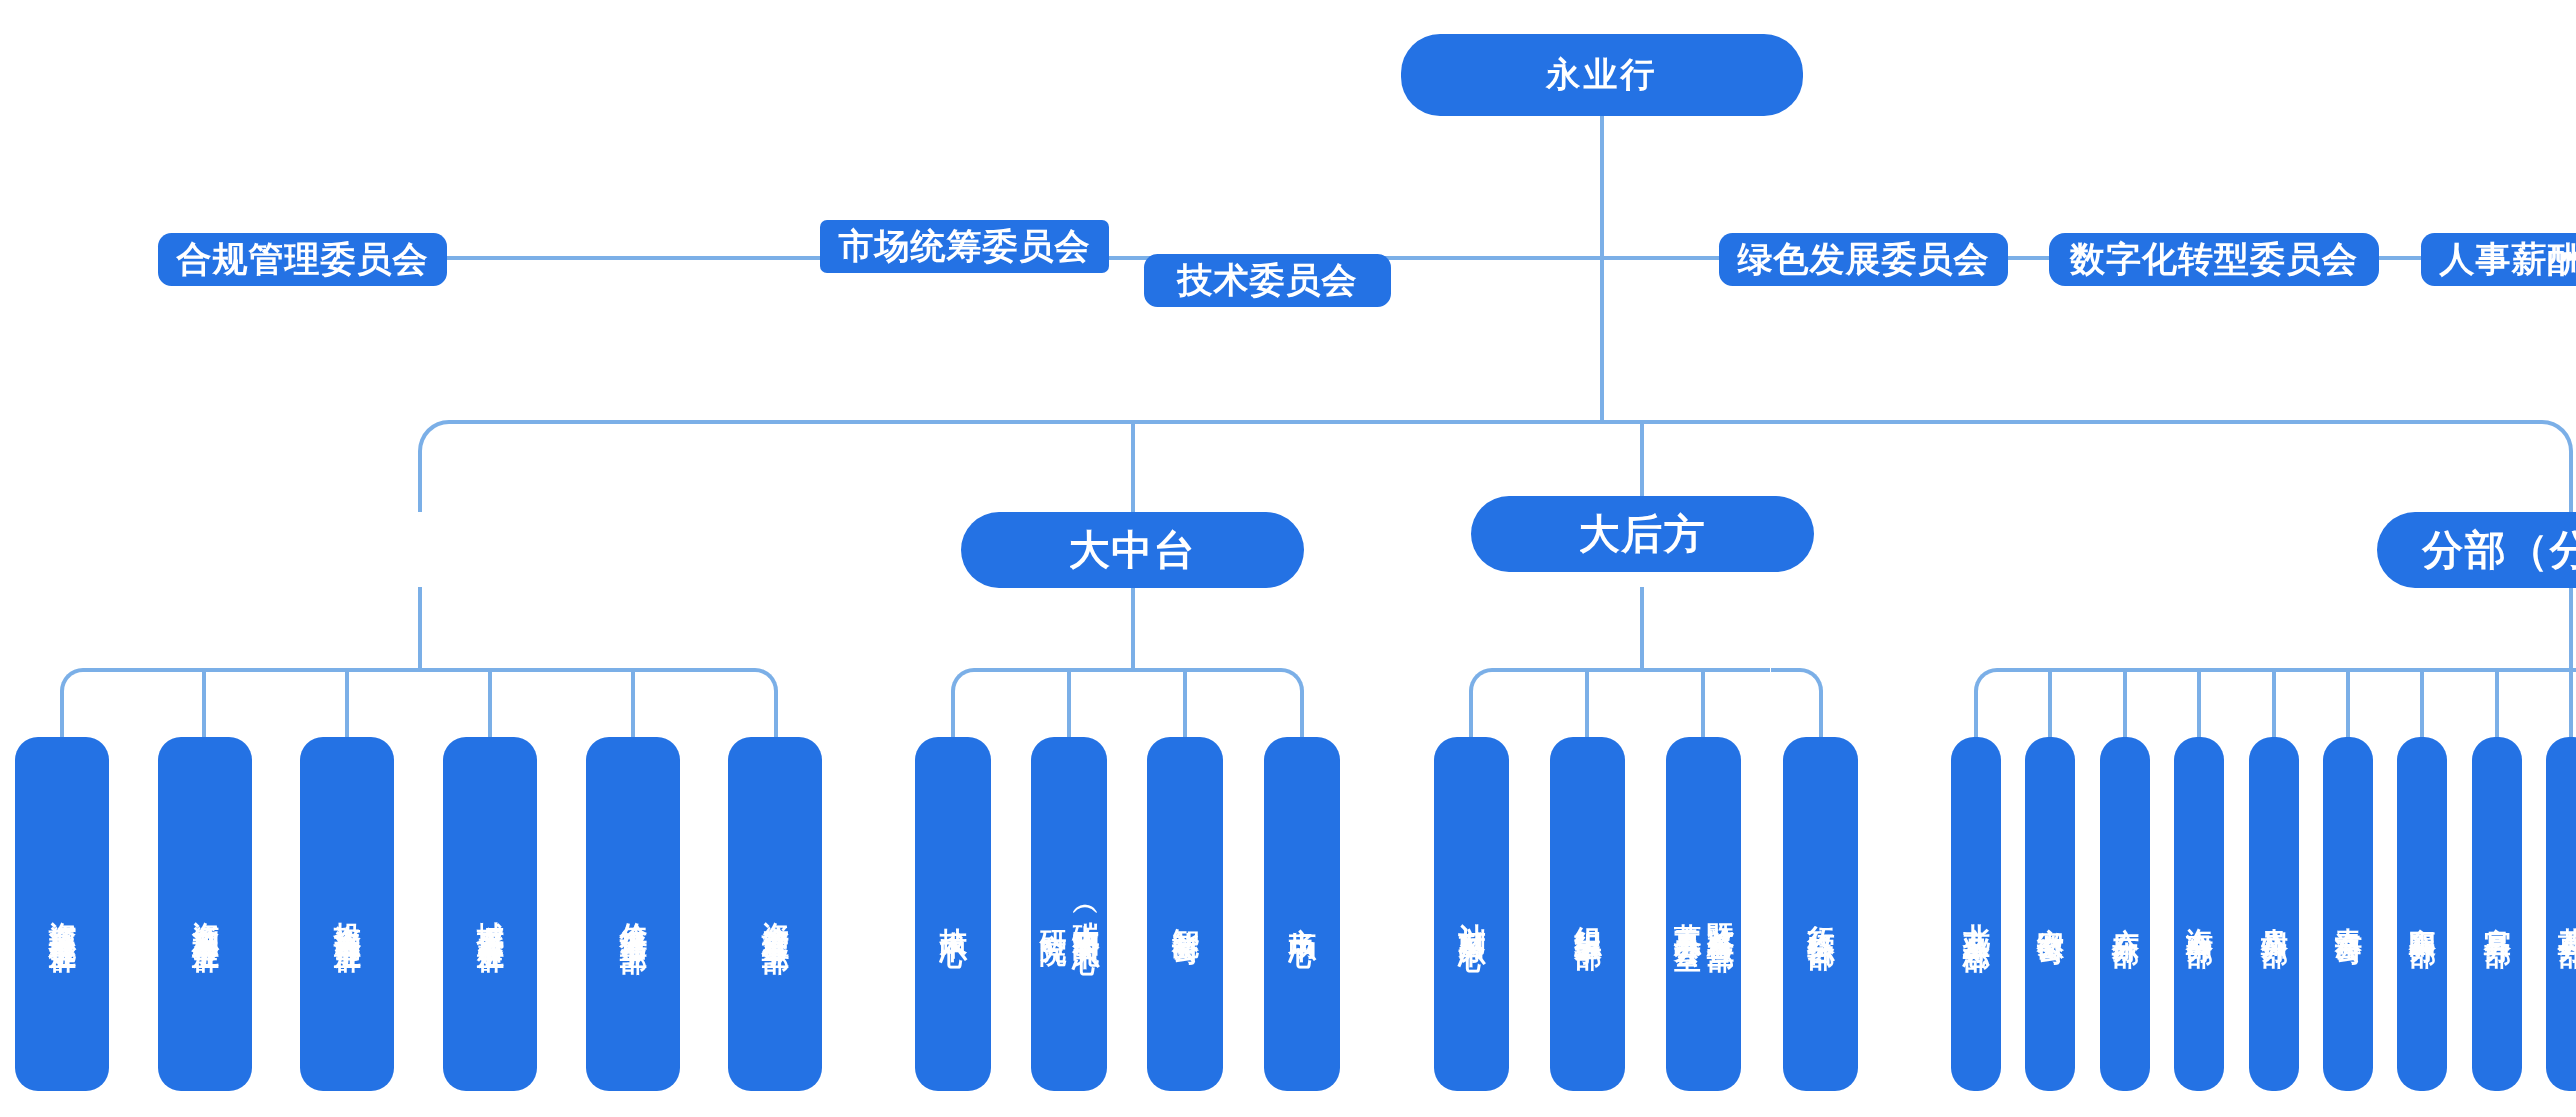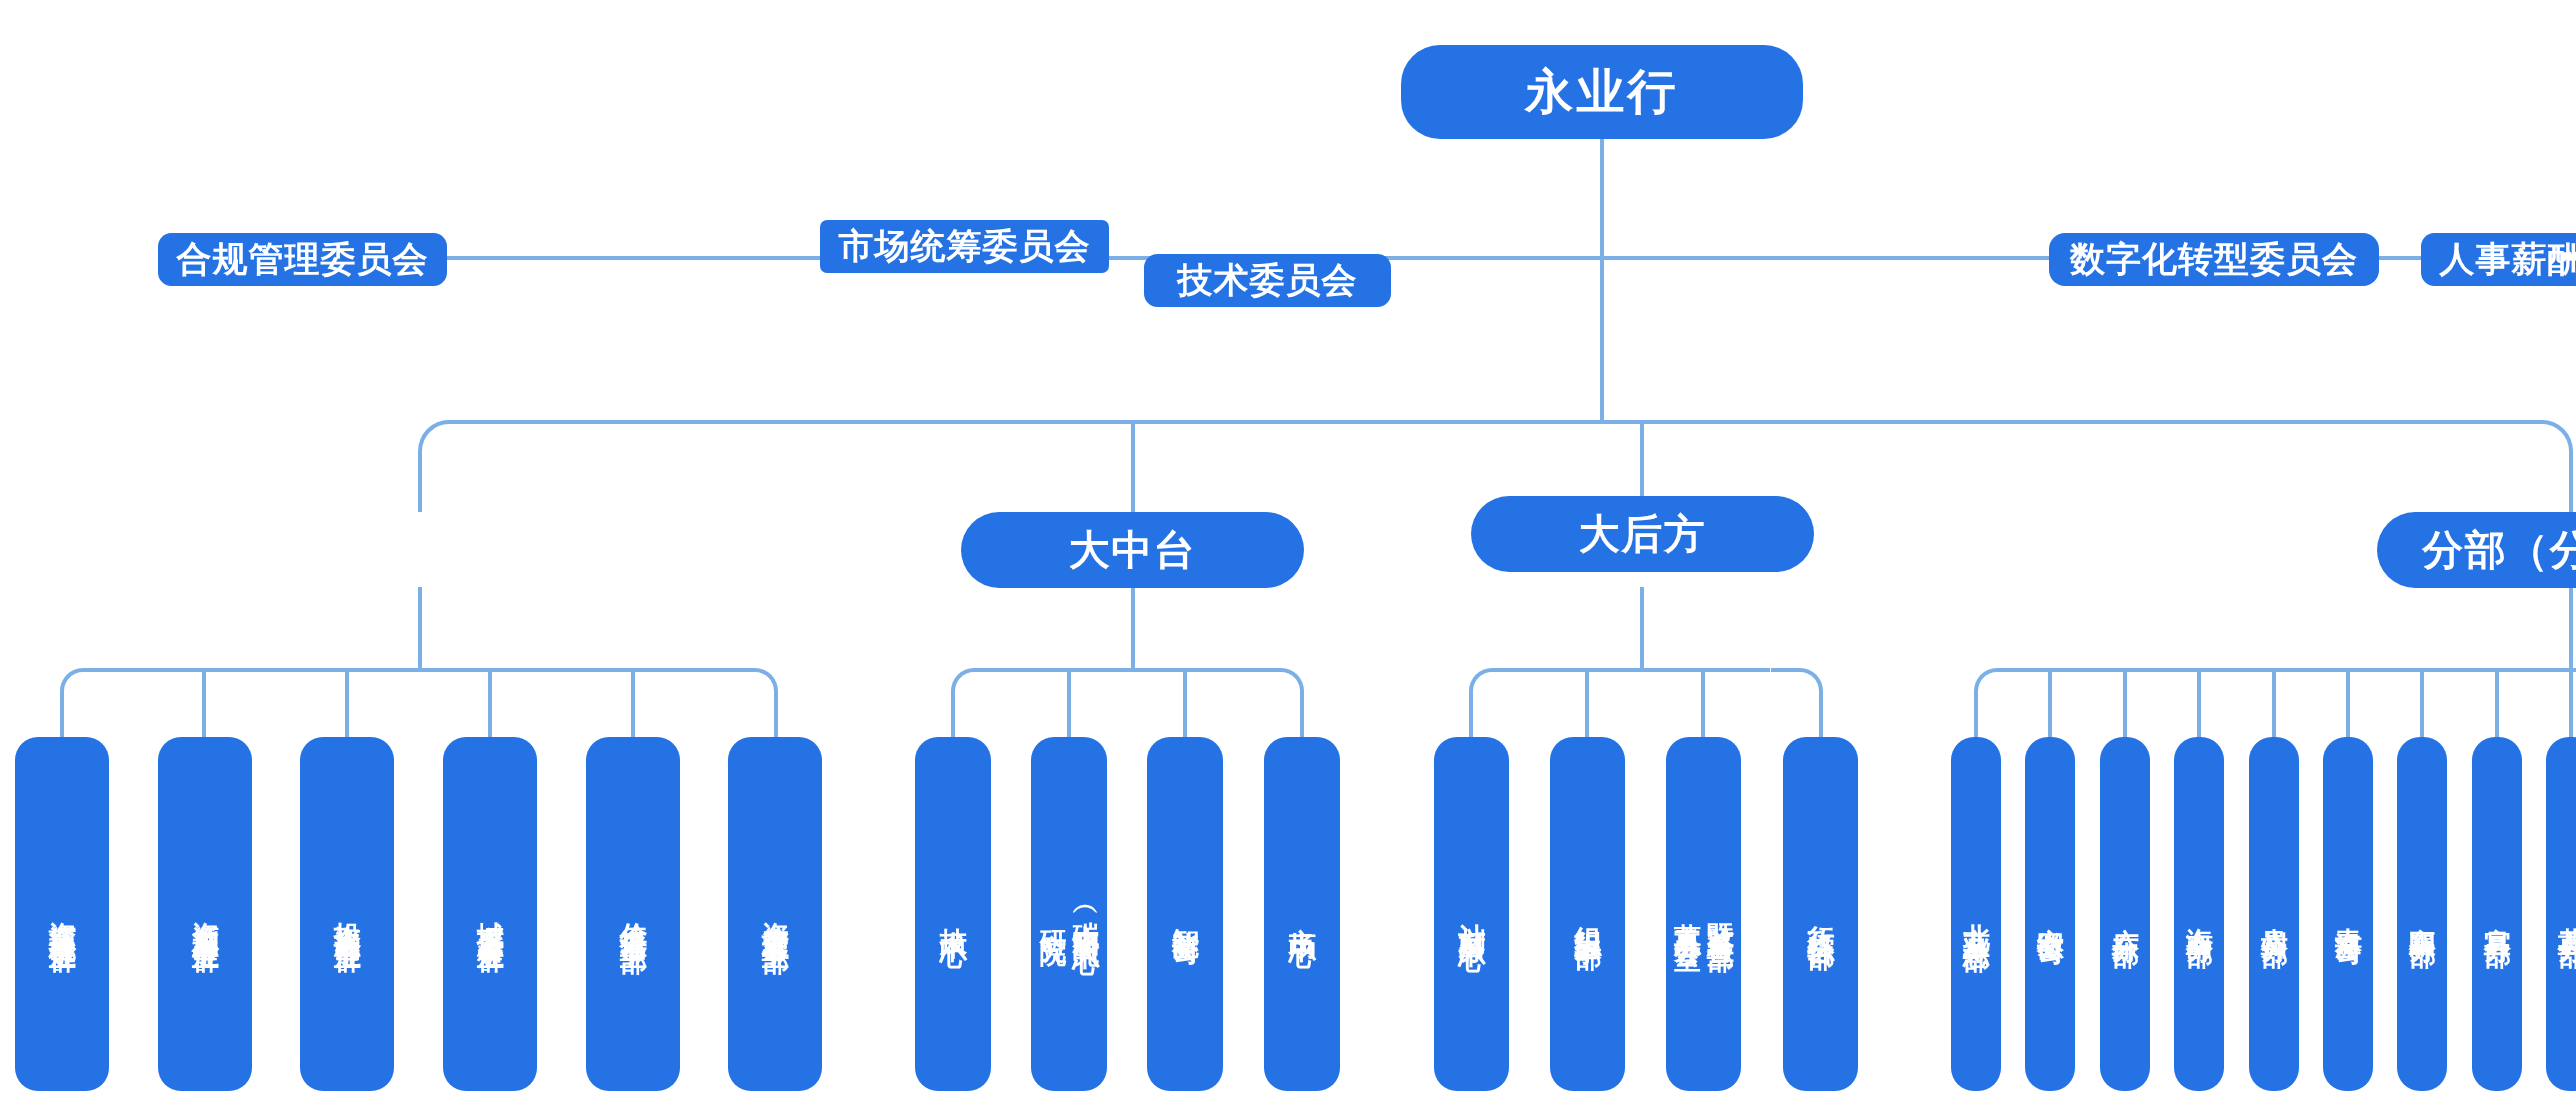--- a/index.html
+++ b/index.html
@@ -44,26 +44,27 @@
     white-space:pre-line;
     text-align:center;
     letter-spacing:4.1px;
     line-height:1.22;
   }
 </style>
 </head>
 <body>
 
 <div id="canvas" style="--node-blue: #2472e4; --connector-blue: #7bafe7; --node-text: #ffffff; --bg: #ffffff;">
-    <div class="node" style="left: 1401px; top: 45px; width: 402px; height: 94px; border-radius: 39px; font-size: 48px; letter-spacing: 3.1px;">永业行</div>
+    <div class="node" style="left: 1401px; top: 34px; width: 402px; height: 82px; border-radius: 39px; font-size: 34px; letter-spacing: 3.1px;">永业行</div>
     <div class="conn fill" style="left: 1600px; top: 109px; width: 4.1px; height: 315px;"></div>
     <div class="conn fill" style="left: 302px; top: 256px; width: 2594px; height: 4.1px;"></div>
     <div class="node" style="left: 158px; top: 233px; width: 289px; height: 53px; border-radius: 13.4px; font-size: 35px; letter-spacing: 1px;">合规管理委员会</div>
     <div class="node" style="left: 820px; top: 220px; width: 289px; height: 53px; border-radius: 7px; font-size: 35px; letter-spacing: 1px;">市场统筹委员会</div>
     <div class="node" style="left: 1144px; top: 233px; width: 247px; height: 53px; border-radius: 13.4px; font-size: 35px; letter-spacing: 1px; margin-top: 21px;">技术委员会</div>
+    <div class="node" style="left: 1719px; top: 233px; width: 289px; height: 53px; border-radius: 13.4px; font-size: 35px; letter-spacing: 1px;">绿色发展委员会</div>
     <div class="node" style="left: 2049px; top: 233px; width: 330px; height: 53px; border-radius: 16px; font-size: 35px; letter-spacing: 1px;">数字化转型委员会</div>
     <div class="node" style="left: 2421px; top: 233px; width: 289px; height: 53px; border-radius: 13.4px; font-size: 35px; letter-spacing: 1px;">人事薪酬委员会</div>
     <div class="conn elbowL" style="left: 418px; top: 420px; width: 62px; height: 92px;"></div>
     <div class="conn fill" style="left: 480px; top: 420px; width: 2031px; height: 4.1px;"></div>
     <div class="conn elbowR" style="left: 2511px; top: 420px; width: 62px; height: 92px;"></div>
     <div class="conn fill" style="left: 1131px; top: 422px; width: 4.1px; height: 91px;"></div>
     <div class="conn fill" style="left: 1640px; top: 422px; width: 4.1px; height: 91px;"></div>
     <div class="conn fill" style="left: 418px; top: 587px; width: 4.1px; height: 84px;"></div>
     <div class="conn elbowL" style="left: 60px; top: 668px; width: 52px; height: 69px; border-top-left-radius: 23px;"></div>
     <div class="conn fill" style="left: 111px; top: 668px; width: 615px; height: 4.1px;"></div>

